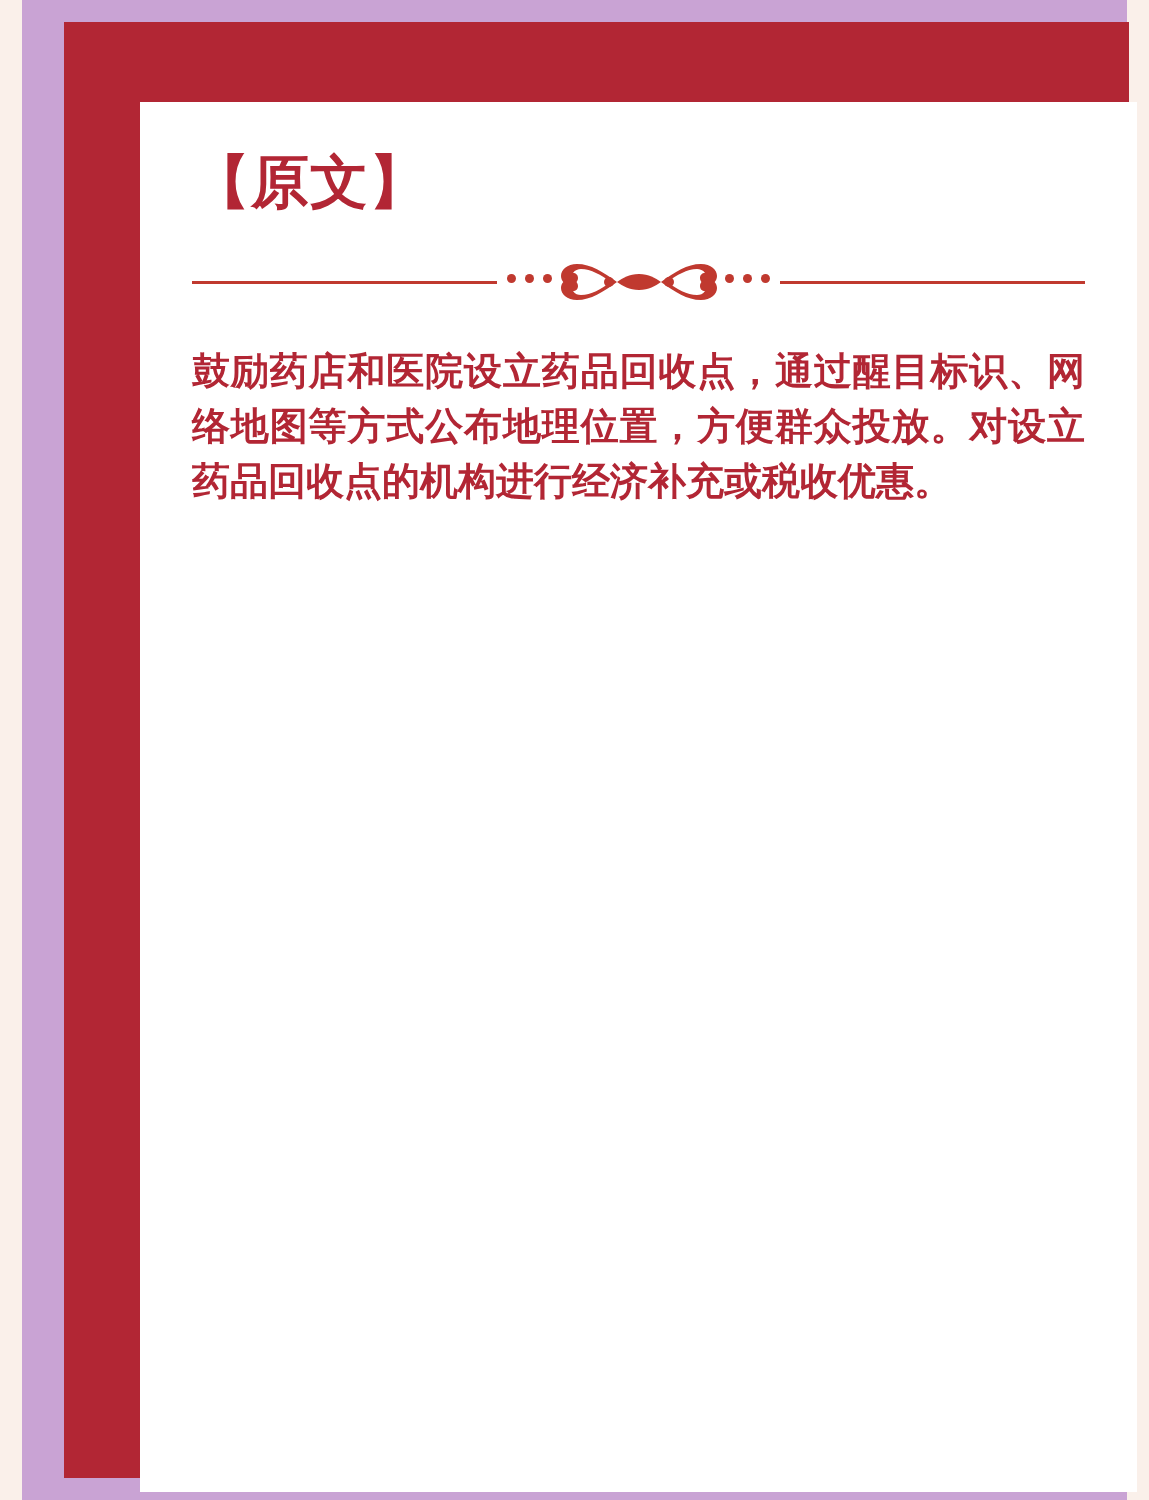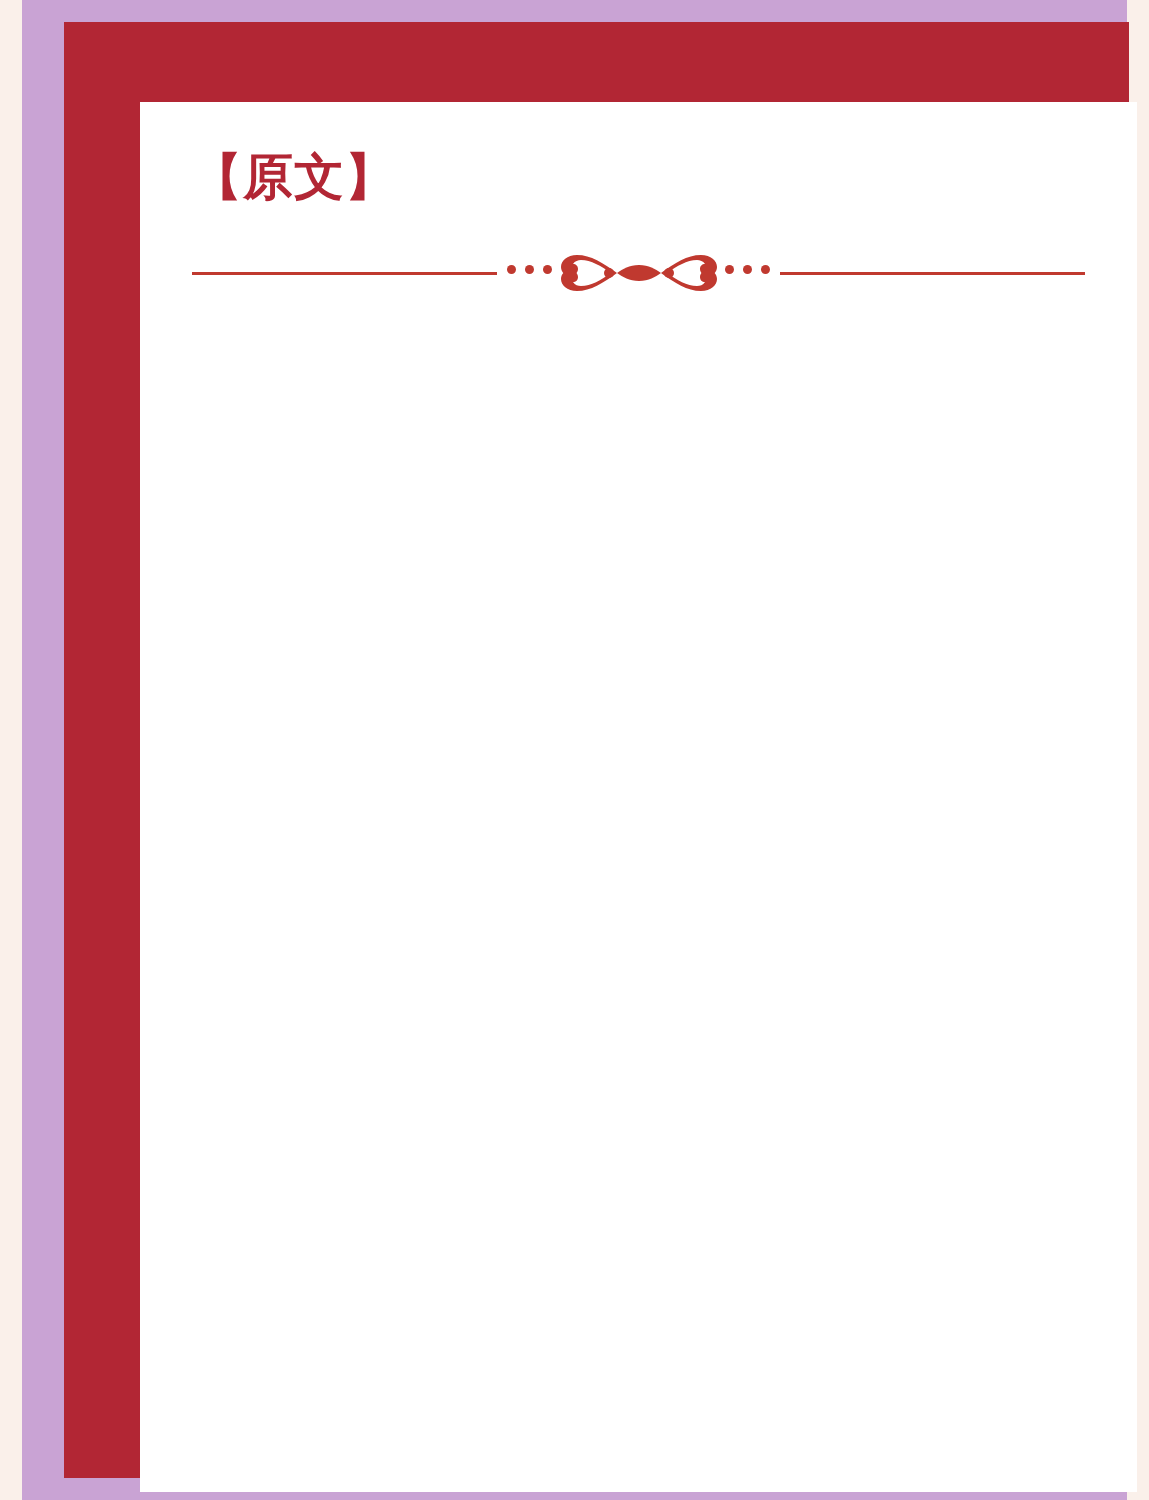--- a/index.html
+++ b/index.html
@@ -45,21 +45,21 @@
     position: absolute;
     left: 76px;
     top: 80px;
     width: 997px;
     height: 1390px;
     box-sizing: border-box;
     background: #ffffff;
     padding: 48px 52px 0 52px;
   }
   .heading {
-    font-size: 50px;
+    font-size: 58px;
     font-weight: bold;
     color: #b22634;
     letter-spacing: 1px;
     line-height: 1.1;
     margin: 0 0 18px 0;
   }
   .body-text {
     font-size: 45px;
     line-height: 1.43;
     color: #141414;
@@ -148,17 +148,18 @@
             </svg>
           </span>
           <span class="dots right-dots">
             <i></i>
               <i></i>
               <i></i>
           </span>
           <span class="bar right"></span>
         </div>
 
+        <p class="summary">鼓励药店和医院设立药品回收点，通过醒目标识、网络地图等方式公布地理位置，方便群众投放。对设立药品回收点的机构进行经济补充或税收优惠。</p>
 
       </div>
     </div>
   </div>
 </div>
 
 </body></html>

